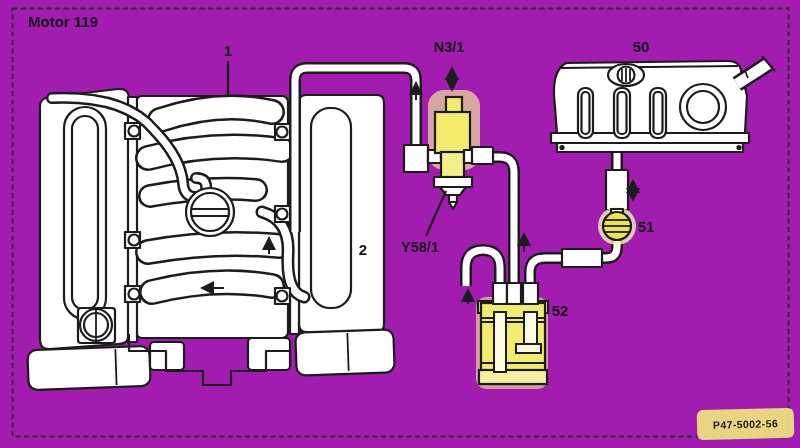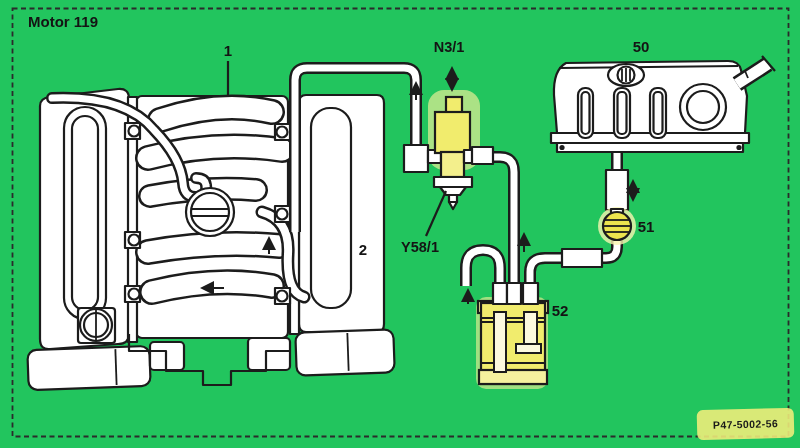--- a/index.html
+++ b/index.html
@@ -1,16 +1,16 @@
 <!DOCTYPE html>
 <html><head>
 <meta charset="utf-8">
 <style>
   html,body{margin:0;padding:0;background:#ffffff;}
-  .page{position:relative;width:800px;height:448px;background:#22c55e;overflow:hidden;
+  .page{position:relative;width:800px;height:448px;background:#a21caf;overflow:hidden;
         font-family:"Liberation Sans",sans-serif;}
   svg{display:block}
   .wt{fill:#ffffff;stroke:#1c1c1c;stroke-width:2.2;stroke-linejoin:round;}
   .ln{fill:none;stroke:#1c1c1c;stroke-width:2.2;stroke-linejoin:round;}
   .thin{fill:none;stroke:#1c1c1c;stroke-width:1.8;}
   .yl{fill:#f1ec6d;stroke:#1c1c1c;stroke-width:2.2;}
   .ylpale{fill:#f5f19e;stroke:#1c1c1c;stroke-width:2.2;}
   .yltube{fill:#fcfade;stroke:#1c1c1c;stroke-width:2;}
   .tube-o{fill:none;stroke:#1c1c1c;stroke-linecap:round;stroke-linejoin:round;}
   .tube-i{fill:none;stroke:#ffffff;stroke-linecap:round;stroke-linejoin:round;}

